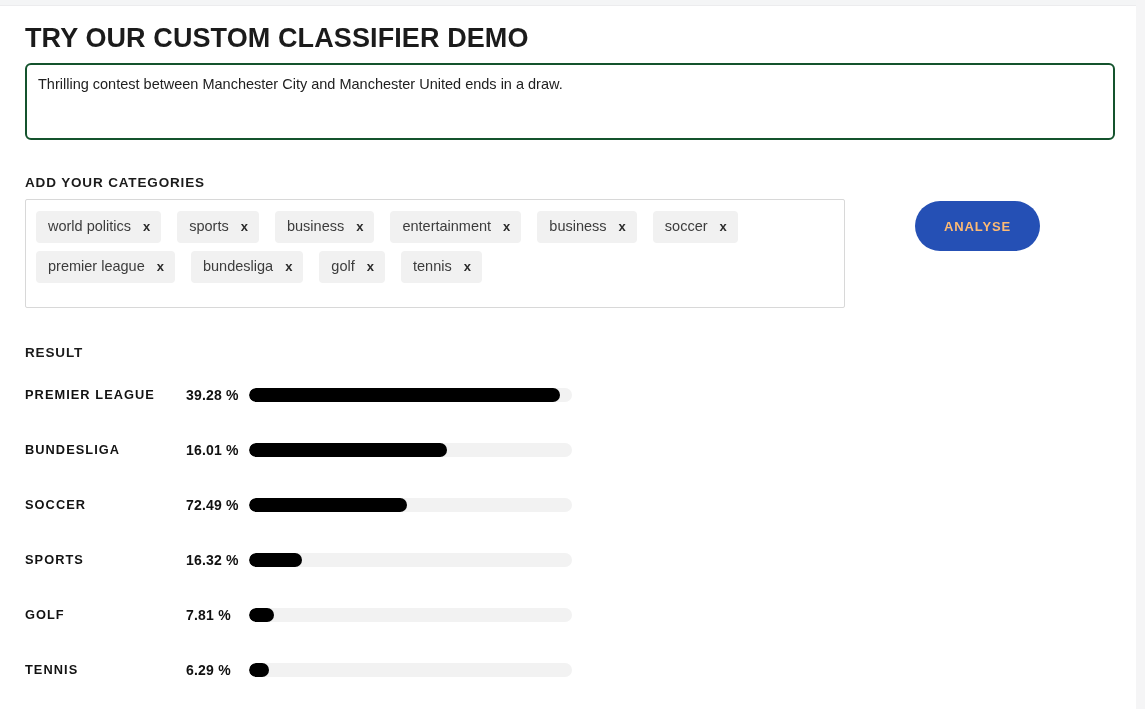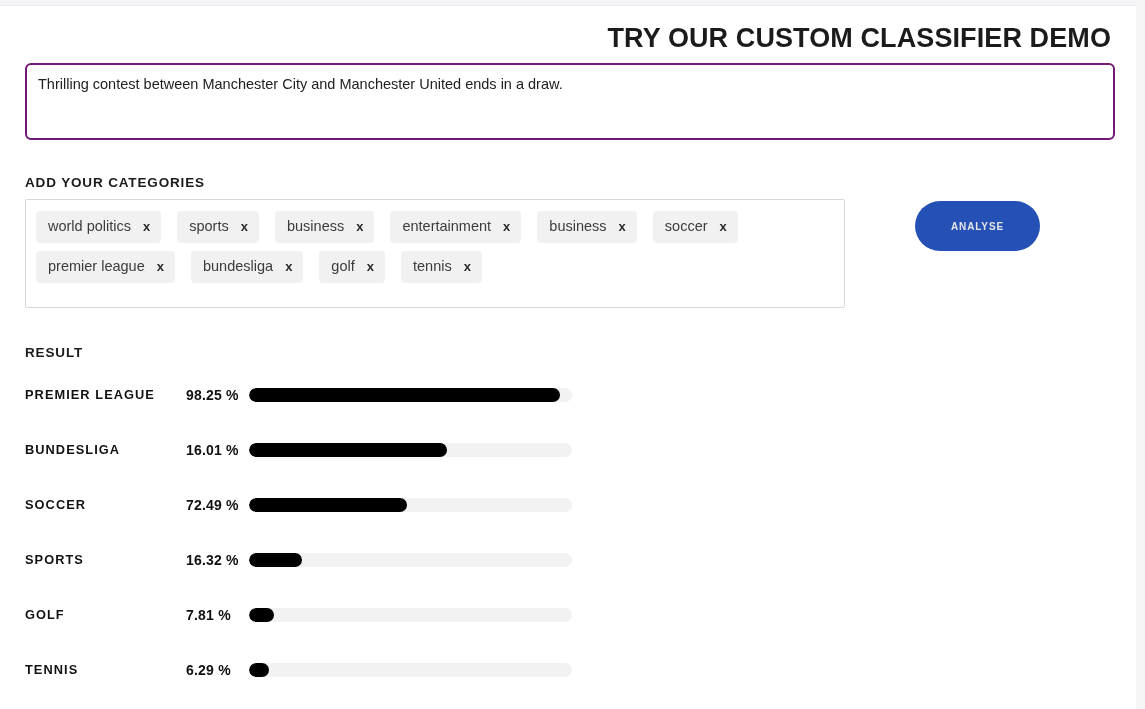--- a/index.html
+++ b/index.html
@@ -45,37 +45,36 @@
   }
 
   .title {
     margin: 0;
     padding-top: 15px;
     font-size: 27px;
     font-weight: bold;
     letter-spacing: 0.1px;
     color: #1b1b1b;
     line-height: 1.2;
-    text-align: right;
   }
 
   .field-label {
     margin-top: 19px;
     font-size: 13.5px;
     font-weight: bold;
     letter-spacing: 0.85px;
     color: #1b1b1b;
     text-transform: uppercase;
   }
 
   .textarea-box {
     margin-top: 9px;
     width: 1090px;
     height: 77px;
-    border: 2px solid #701a75;
+    border: 2px solid #14532d;
     border-radius: 6px;
     background: #ffffff;
     padding: 9px 11px;
   }
   .textarea-text {
     font-size: 14.5px;
     color: #212121;
     line-height: 1.4;
     font-family: "Liberation Sans", sans-serif;
     white-space: pre-wrap;
@@ -134,22 +133,22 @@
   .analyse-wrap {
     margin-left: 70px;
     padding-top: 2px;
   }
   .analyse-btn {
     width: 125px;
     height: 50px;
     border: none;
     border-radius: 25px;
     background: #2550b5;
-    color: #e5e5e5;
-    font-size: 10px;
+    color: #fdba74;
+    font-size: 13px;
     font-weight: bold;
     letter-spacing: 0.9px;
     font-family: "Liberation Sans", sans-serif;
     cursor: pointer;
   }
 
   .result-label { margin-top: 37px; }
 
   .results {
     margin-top: 22px;
@@ -263,21 +262,21 @@
         <button class="analyse-btn">ANALYSE</button>
       </div>
 
     </div>
 
     <div class="field-label result-label">RESULT</div>
 
     <div class="results" id="results">
         <div class="result-row">
           <div class="result-name">PREMIER LEAGUE</div>
-          <div class="result-pct">98.25 %</div>
+          <div class="result-pct">39.28 %</div>
           <div class="bar-track" style="background: rgb(242, 242, 242);">
             <div class="bar-fill" style="width: 96.17%; background: rgb(0, 0, 0);"></div>
           </div>
         </div>
         <div class="result-row">
           <div class="result-name">BUNDESLIGA</div>
           <div class="result-pct">16.01 %</div>
           <div class="bar-track" style="background: rgb(242, 242, 242);">
             <div class="bar-fill" style="width: 61.27%; background: rgb(0, 0, 0);"></div>
           </div>

